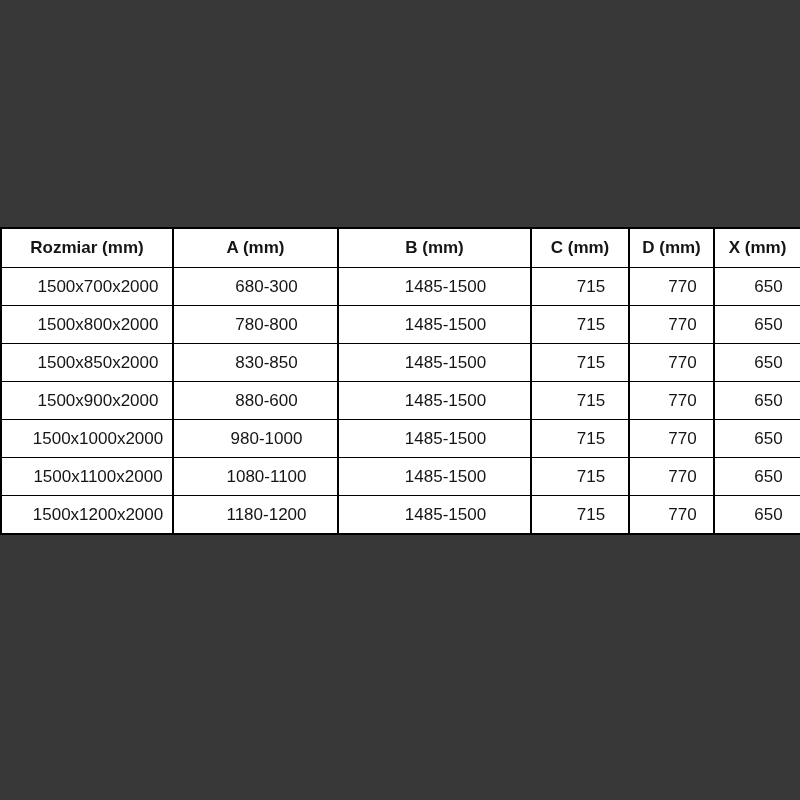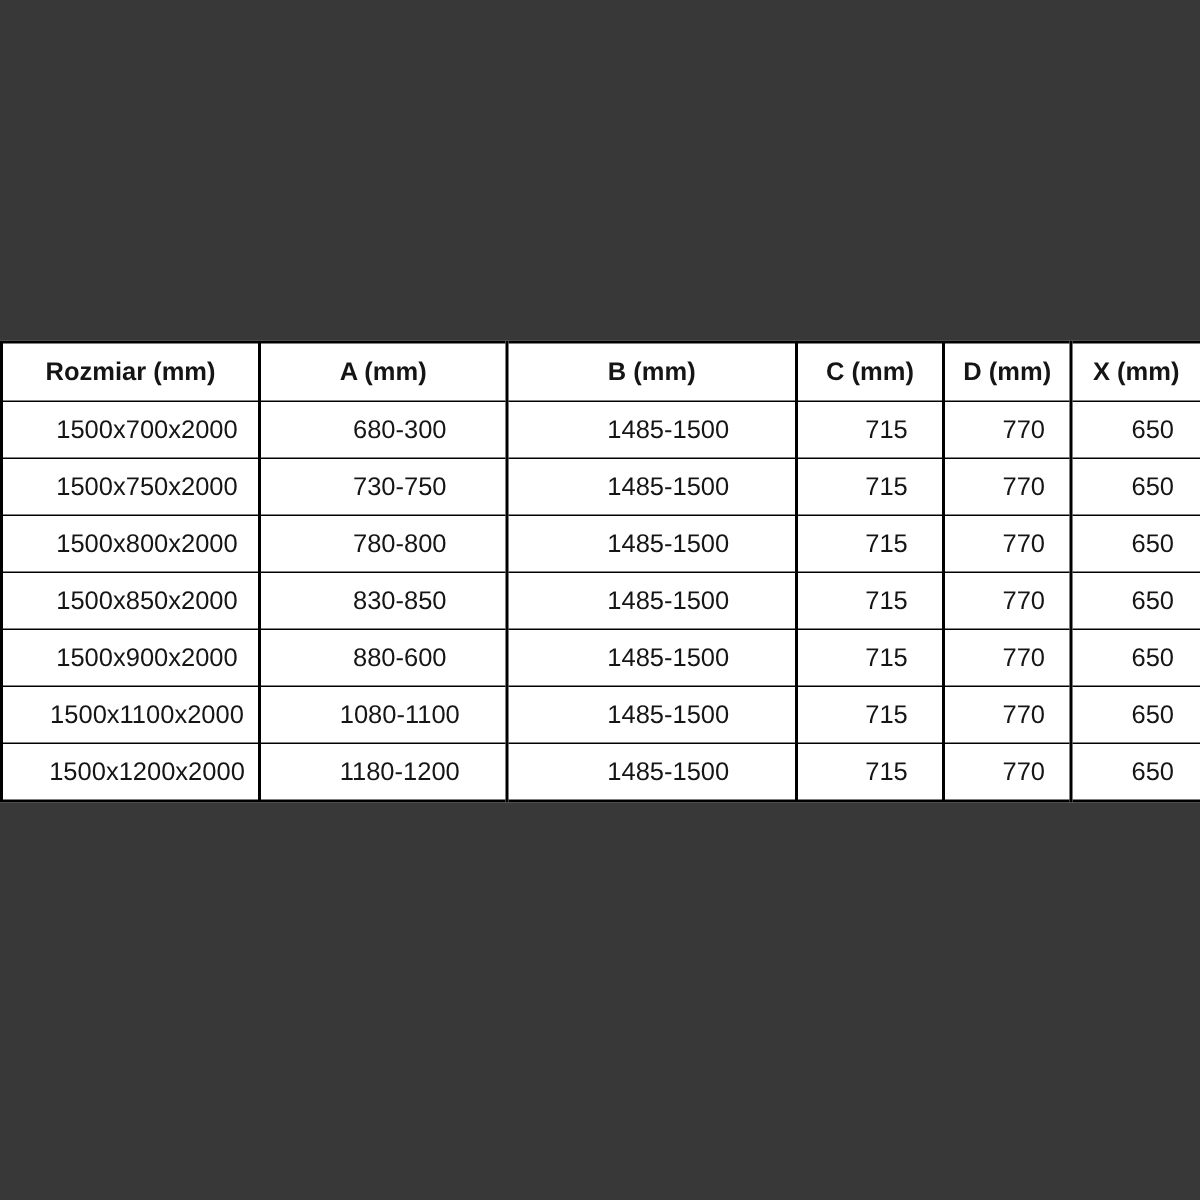--- a/index.html
+++ b/index.html
@@ -83,46 +83,46 @@
     <tbody id="table-body">
         <tr>
           <td>1500x700x2000</td>
           <td>680-300</td>
           <td>1485-1500</td>
           <td>715</td>
           <td>770</td>
           <td>650</td>
         </tr>
         <tr>
-          <td>1500x750x2000</td>
-          <td>730-750</td>
-          <td>1485-1500</td>
-          <td>715</td>
-          <td>770</td>
-          <td>650</td>
-        </tr>
-        <tr>
           <td>1500x800x2000</td>
           <td>780-800</td>
           <td>1485-1500</td>
           <td>715</td>
           <td>770</td>
           <td>650</td>
         </tr>
         <tr>
           <td>1500x850x2000</td>
           <td>830-850</td>
           <td>1485-1500</td>
           <td>715</td>
           <td>770</td>
           <td>650</td>
         </tr>
         <tr>
           <td>1500x900x2000</td>
           <td>880-600</td>
+          <td>1485-1500</td>
+          <td>715</td>
+          <td>770</td>
+          <td>650</td>
+        </tr>
+        <tr>
+          <td>1500x1000x2000</td>
+          <td>980-1000</td>
           <td>1485-1500</td>
           <td>715</td>
           <td>770</td>
           <td>650</td>
         </tr>
         <tr>
           <td>1500x1100x2000</td>
           <td>1080-1100</td>
           <td>1485-1500</td>
           <td>715</td>

